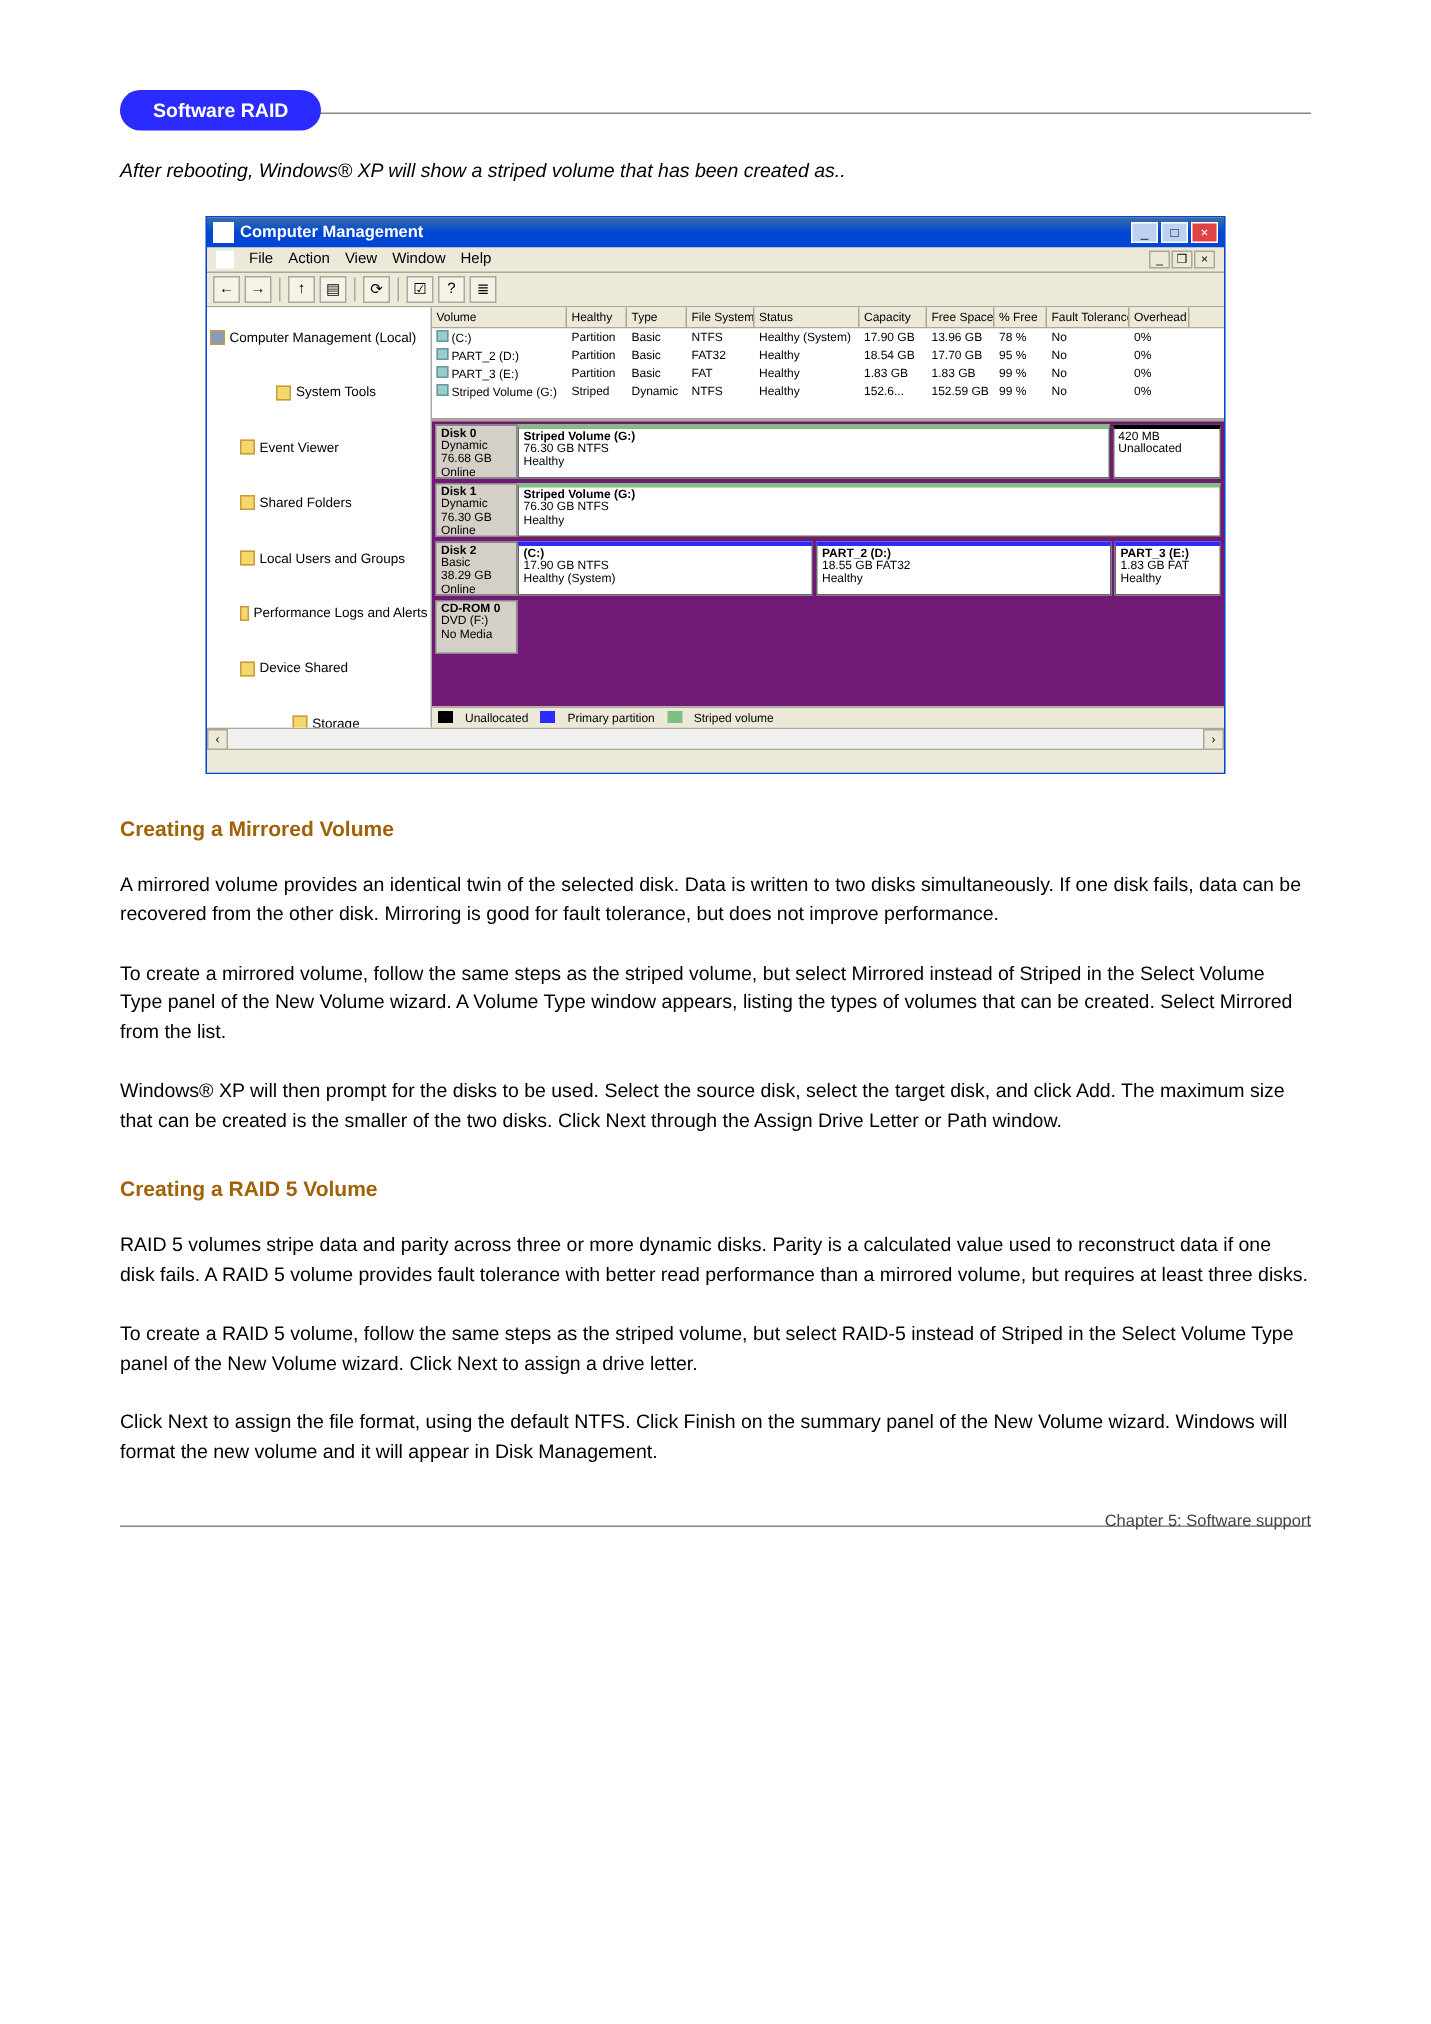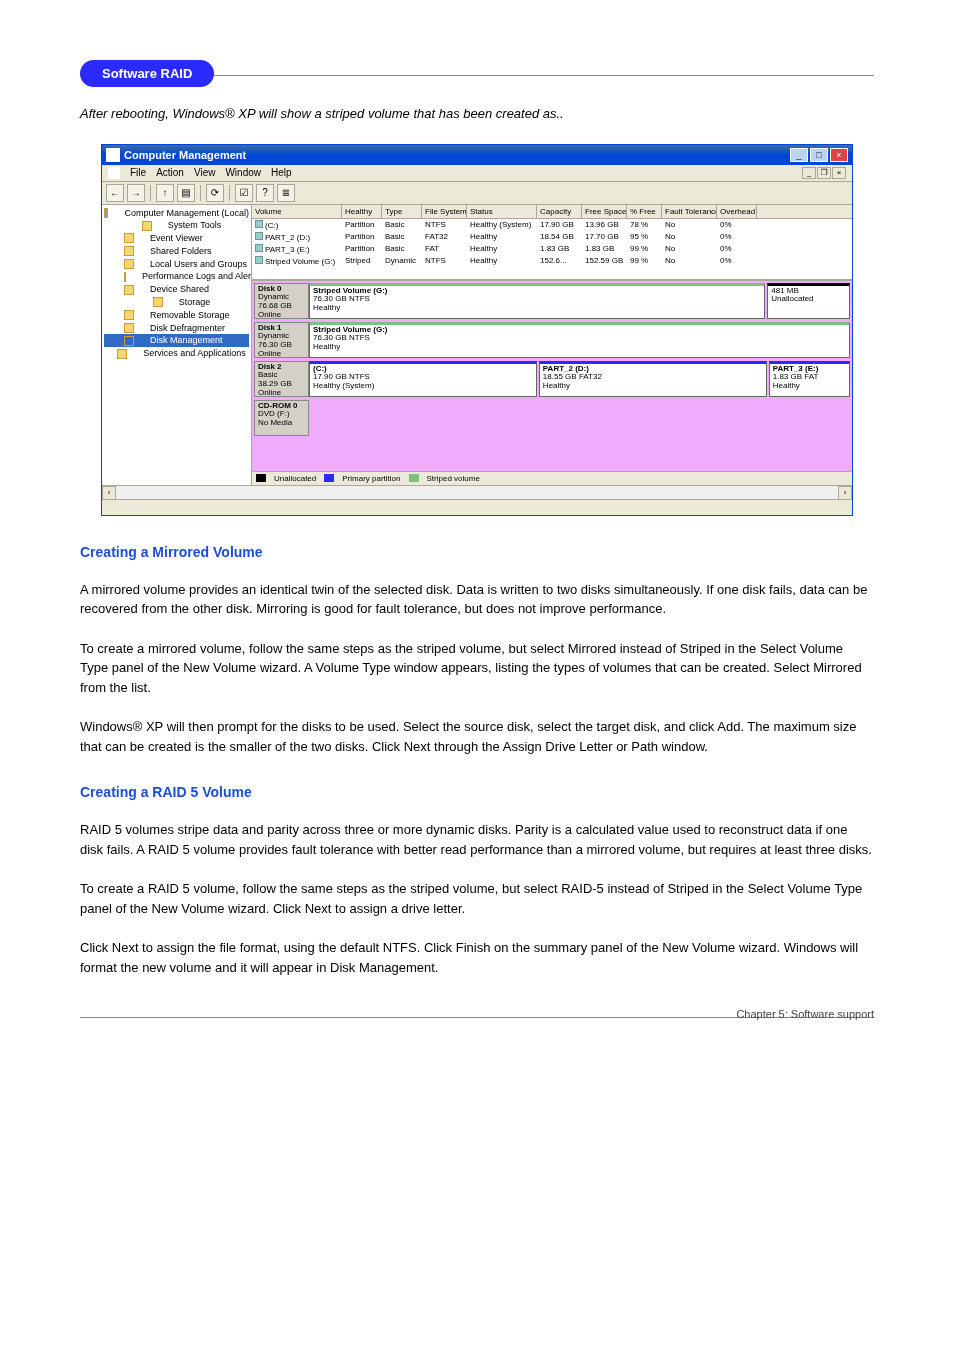--- a/index.html
+++ b/index.html
@@ -33,21 +33,21 @@
   }
   .intro-text {
     font-size: 13px;
     line-height: 1.5;
     margin: 10px 0 20px 0;
     font-style: italic;
   }
 
   
   .app-window {
-    width: 752px;
+    width: 680px;
     margin: 16px auto;
     border: 1px solid #0046d5;
     font-family: Tahoma, sans-serif;
     font-size: 9px;
     background: #ece9d8;
   }
   .titlebar {
     background: linear-gradient(to bottom, #3a6ea5, #0046d5 50%, #0046d5);
     color: #fff;
     display: flex;
@@ -116,24 +116,24 @@
     width: 150px;
     border-right: 1px solid #aca899;
     background: #fff;
     padding: 2px 2px;
     overflow: hidden;
     font-size: 9px;
     line-height: 1.2;
   }
   .tree-item {
     white-space: nowrap;
-    padding: 1px 0;
+    padding: 13px 0;
     display: flex;
     align-items: center;
-    gap: 16px;
+    gap: 3px;
   }
   .tree-indent-1 { padding-left: 10px; justify-content: center; }
   .tree-indent-2 { padding-left: 20px; }
   .tree-icon { width: 10px; height: 10px; display:inline-block; background:#f5d76e; border:1px solid #c89b3c; }
   .tree-icon.comp { background:#89b; }
   .tree-icon.sel { background:#316ac5; }
   .tree-item.selected { background:#316ac5; color:#fff; }
 
   .right-pane { flex:1; display:flex; flex-direction:column; }
 
@@ -155,21 +155,21 @@
     overflow: hidden;
   }
   .vol-list { background:#fff; height: 60px; }
   .vol-row > div { padding: 1px 3px; white-space: nowrap; overflow:hidden; }
   .vol-icon { width:8px; height:8px; display:inline-block; background:#9cc; border:1px solid #699; margin-right:2px; }
 
   
   .disk-map {
     flex:1;
     border-top: 2px solid #aca899;
-    background: #f0abfc;
+    background: #701a75;
     padding: 2px;
     overflow:hidden;
   }
   .disk-row {
     display: flex;
     margin-bottom: 3px;
     height: 36px;
   }
   .disk-label {
     width: 55px;
@@ -205,21 +205,21 @@
   .leg-u { background:#000; }
   .leg-p { background:#2b2bff; }
   .leg-s { background:#7fbf7f; }
   .scrollbar-bottom { display:flex; height:14px; background:#ece9d8; border-top:1px solid #aca899; }
   .sb-arrow { width:14px; height:14px; background:#ece9d8; border:1px solid #aca899; display:flex;align-items:center;justify-content:center; font-size:8px;}
   .sb-track { flex:1; background:#f0f0f0; }
   .statusbar { height:16px; background:#ece9d8; border-top:1px solid #aca899; }
 
   
   .body-text { font-size: 13px; line-height: 1.5; margin: 20px 0; }
-  .subheading { color:#1d4ed8; font-size:14px; font-weight:bold; margin: 28px 0 6px 0;}
+  .subheading { color:#a16207; font-size:14px; font-weight:bold; margin: 28px 0 6px 0;}
   .pnum { font-size:11px; color:#444; text-align:left; margin-top:4px; }
   .chaptitle { font-size:11px; color:#444; text-align:right; margin-top:-14px; }
   .footer-rule { border:none; border-top:1px solid #888; margin: 40px 0 4px 0;}
 </style>
 </head>
 <body>
 
 <div class="page">
 
   <span class="header-pill">Software RAID</span>
@@ -395,21 +395,21 @@
                 <div>Online</div>
               </div>
               <div class="disk-parts">
                 <div class="disk-part striped" style="flex: 6 1 0%;">
                   <div class="bold">Striped Volume (G:)</div>
                   <div>76.30 GB NTFS</div>
                   <div>Healthy</div>
                 </div>
                 <div class="disk-part unalloc" style="flex: 1 1 0%;">
                   <div class="bold"></div>
-                  <div>481 MB</div>
+                  <div>420 MB</div>
                   <div>Unallocated</div>
                 </div>
               </div>
             </div>
             <div class="disk-row">
               <div class="disk-label">
                 <div class="bold">Disk 1</div>
                 <div>Dynamic</div>
                 <div>76.30 GB</div>
                 <div>Online</div>

